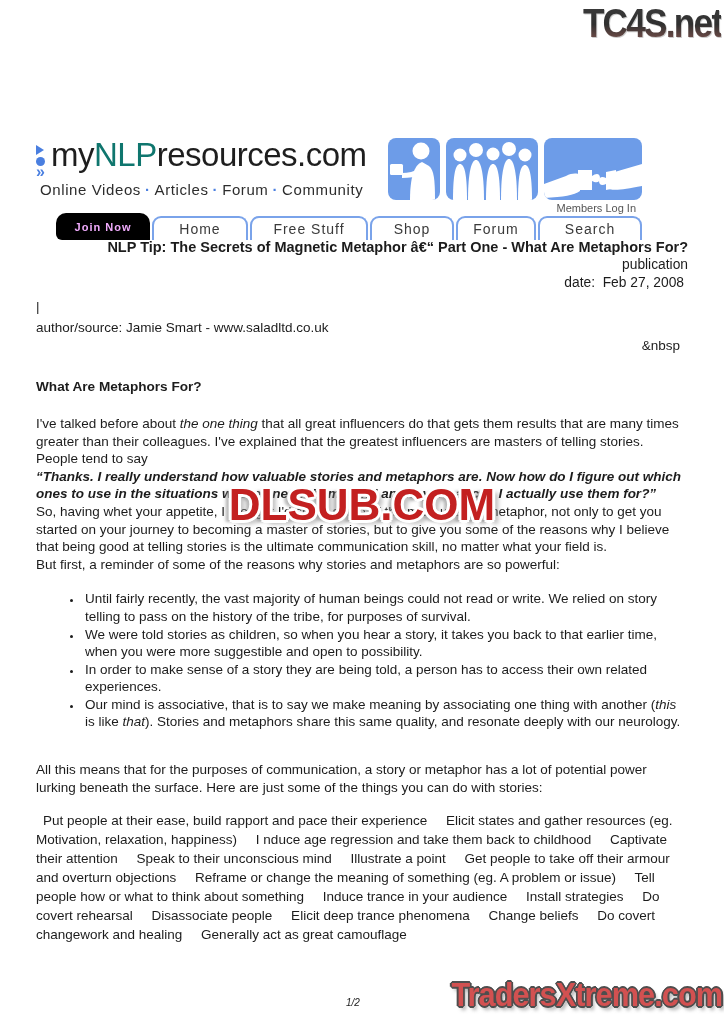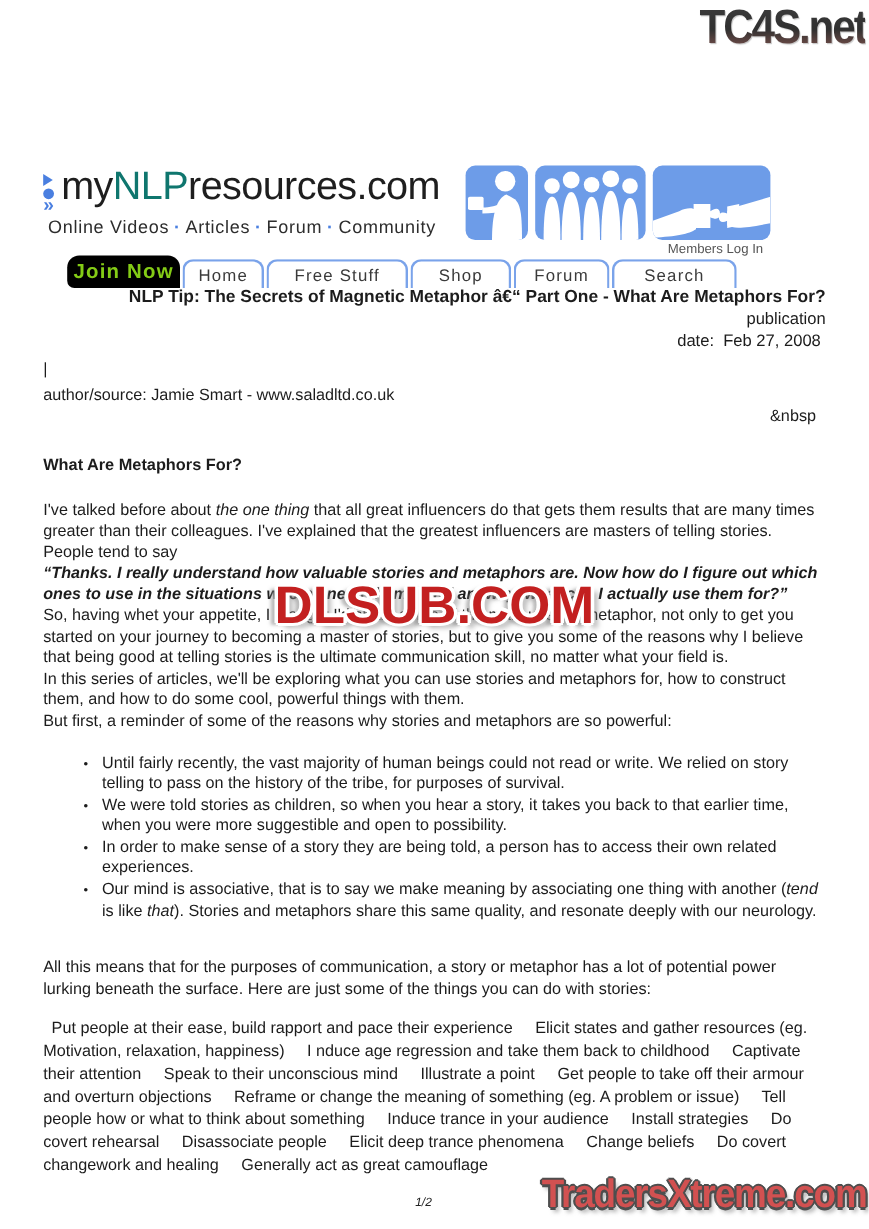--- a/index.html
+++ b/index.html
@@ -29,23 +29,23 @@
   .bimg{height:62px;background:#6d9ce8;border-radius:8px;display:flex;align-items:center;justify-content:center;overflow:hidden;}
   .b1{width:52px;} .b2{width:92px;} .b3{width:98px;}
   .bimg svg{display:block;}
   .members{position:absolute;top:202px;right:88px;font-size:11px;color:#555;}
 
   
   .tabs{position:absolute;left:56px;top:213px;display:flex;align-items:flex-end;}
   .tab{box-sizing:border-box;height:24px;border:2px solid #7aa3ea;border-bottom:none;
     border-radius:9px 9px 0 0;background:#fff;font-size:14px;color:#3a3a3a;
     display:flex;align-items:center;justify-content:center;letter-spacing:1px;margin-left:2px;cursor:pointer;}
-  .tab-join{height:27px;background:#000;color:#84cc16;font-weight:bold;border:none;
-    border-radius:10px 10px 0 6px;font-size:17px;letter-spacing:1px;margin-left:0;}
-  .w-join{width:94px;} .w-home{width:68px;} .w-free{width:118px;} .w-shop{width:84px;} .w-forum{width:80px;} .w-search{width:104px;}
+  .tab-join{height:27px;background:#000;color:#f0abfc;font-weight:bold;border:none;
+    border-radius:10px 10px 0 6px;font-size:11px;letter-spacing:1px;margin-left:0;}
+  .w-join{width:94px;} .w-home{width:96px;} .w-free{width:118px;} .w-shop{width:84px;} .w-forum{width:80px;} .w-search{width:104px;}
 
   
   .article{position:absolute;left:36px;top:239px;width:652px;font-size:13.5px;line-height:17.6px;color:#1c1c1c;}
   .title-line{text-align:right;line-height:17px;}
   .title-bold{font-weight:bold;font-size:14.5px;}
   .pub{font-size:13.8px;margin-left:13px;}
   .date-line{text-align:right;font-size:13.8px;padding-right:4px;margin-top:1px;}
   .pipe-line{margin-top:6px;}
   .author-line{margin-top:4px;}
   .prevnext{text-align:right;margin-top:44px;}
@@ -150,28 +150,27 @@
     <div class="pipe-line">|</div>
     <div class="author-line">author/source: Jamie Smart - www.saladltd.co.uk</div>
 
     <div class="nbsp-line">&amp;nbsp</div>
 
     <div class="heading">What Are Metaphors For?</div>
 
     <div class="p p-first"><span>I've talked before about </span><span class="rt-i">the one thing</span><span> that all great influencers do that gets them results that are many times greater than their colleagues. I've explained that the greatest influencers are masters of telling stories. People tend to say</span></div>
     <div class="p"><span class="rt-bi">“Thanks. I really understand how valuable stories and metaphors are. Now how do I figure out which ones to use in the situations where I need them? And anyway, what can I actually use them for?”</span></div>
     <div class="p">So, having whet your appetite, I thought I'd share some of the main uses of metaphor, not only to get you started on your journey to becoming a master of stories, but to give you some of the reasons why I believe that being good at telling stories is the ultimate communication skill, no matter what your field is.</div>
-    <div class="p">In this series of articles, we'll be exploring what you can use stories and metaphors for, how to construct them, and how to do some cool, powerful things with them.</div>
     <div class="p">But first, a reminder of some of the reasons why stories and metaphors are so powerful:</div>
 
     <ul class="blist">
       <li><span>Until fairly recently, the vast majority of human beings could not read or write. We relied on story telling to pass on the history of the tribe, for purposes of survival.</span></li>
       <li><span>We were told stories as children, so when you hear a story, it takes you back to that earlier time, when you were more suggestible and open to possibility.</span></li>
       <li><span>In order to make sense of a story they are being told, a person has to access their own related experiences.</span></li>
-      <li><span>Our mind is associative, that is to say we make meaning by associating one thing with another (</span><span class="rt-i">tend</span><span> is like </span><span class="rt-i">that</span><span>). Stories and metaphors share this same quality, and resonate deeply with our neurology.</span></li>
+      <li><span>Our mind is associative, that is to say we make meaning by associating one thing with another (</span><span class="rt-i">this</span><span> is like </span><span class="rt-i">that</span><span>). Stories and metaphors share this same quality, and resonate deeply with our neurology.</span></li>
     </ul>
 
     <div class="p p-all">All this means that for the purposes of communication, a story or metaphor has a lot of potential power lurking beneath the surface. Here are just some of the things you can do with stories:</div>
     <div class="p uses">Put people at their ease, build rapport and pace their experience&nbsp;&nbsp;&nbsp;&nbsp; Elicit states and gather resources (eg. Motivation, relaxation, happiness)&nbsp;&nbsp;&nbsp;&nbsp; I nduce age regression and take them back to childhood&nbsp;&nbsp;&nbsp;&nbsp; Captivate their attention&nbsp;&nbsp;&nbsp;&nbsp; Speak to their unconscious mind&nbsp;&nbsp;&nbsp;&nbsp; Illustrate a point&nbsp;&nbsp;&nbsp;&nbsp; Get people to take off their armour and overturn objections&nbsp;&nbsp;&nbsp;&nbsp; Reframe or change the meaning of something (eg. A problem or issue)&nbsp;&nbsp;&nbsp;&nbsp; Tell people how or what to think about something&nbsp;&nbsp;&nbsp;&nbsp; Induce trance in your audience&nbsp;&nbsp;&nbsp;&nbsp; Install strategies&nbsp;&nbsp;&nbsp;&nbsp; Do covert rehearsal&nbsp;&nbsp;&nbsp;&nbsp; Disassociate people&nbsp;&nbsp;&nbsp;&nbsp; Elicit deep trance phenomena&nbsp;&nbsp;&nbsp;&nbsp; Change beliefs&nbsp;&nbsp;&nbsp;&nbsp; Do covert changework and healing&nbsp;&nbsp;&nbsp;&nbsp; Generally act as great camouflage</div>
   </div>
 
   <div class="dlsub">DLSUB.COM</div>
 
   <div class="pagenum">1/2</div>
   <div class="traders">TradersXtreme.com</div>

